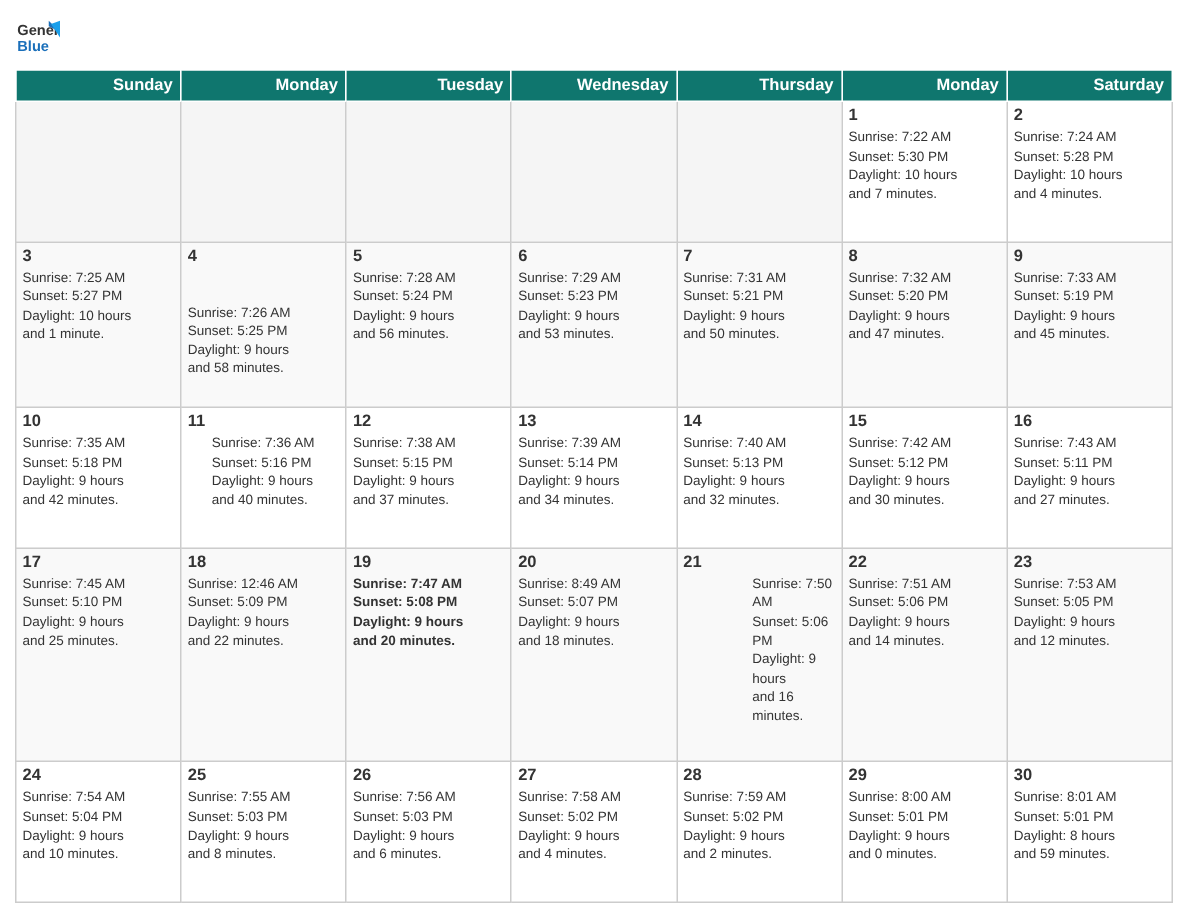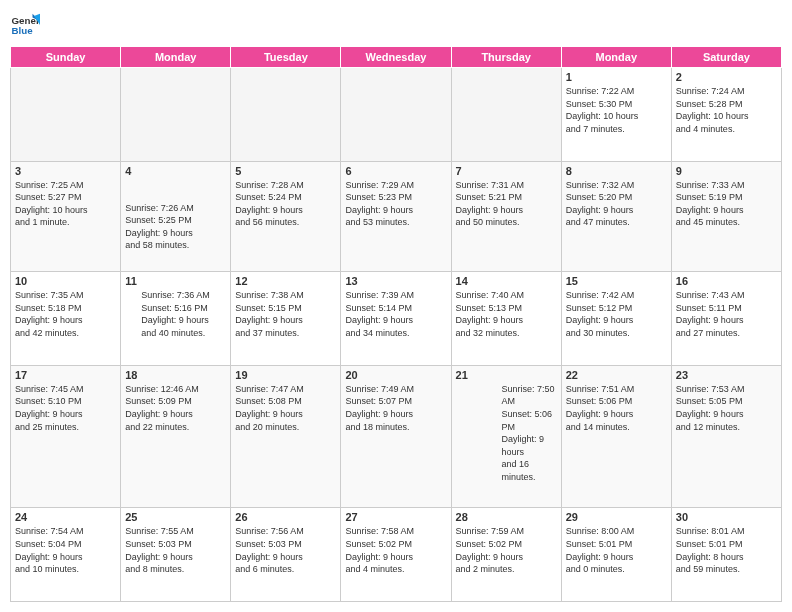--- a/index.html
+++ b/index.html
@@ -44,23 +44,23 @@
       font-size: 14px;
       color: #555;
     }
     .calendar {
       flex: 1;
       border-collapse: collapse;
       width: 100%;
       table-layout: fixed;
     }
     .calendar th {
-      background: #ec4899;
+      background: #0f766e;
       color: #fff;
-      text-align: center;
+      text-align: right;
       padding: 4px 5px;
       font-size: 11px;
       border: 1px solid #fff;
     }
     .calendar td {
       border: 1px solid #ccc;
       vertical-align: top;
       padding: 3px 4px;
       font-size: 9.5px;
       color: #333;
@@ -254,28 +254,28 @@
           </td>
           <td>
             <span class="day-num">18</span>
             <div class="day-info" style="white-space: pre-line;">Sunrise: 12:46 AM
 Sunset: 5:09 PM
 Daylight: 9 hours
 and 22 minutes.</div>
           </td>
           <td>
             <span class="day-num">19</span>
-            <div class="day-info" style="white-space: pre-line;">Sunrise: 7:47 AM
+            <div class="day-info" style="white-space: pre-line; font-weight: bold;">Sunrise: 7:47 AM
 Sunset: 5:08 PM
 Daylight: 9 hours
 and 20 minutes.</div>
           </td>
           <td>
             <span class="day-num">20</span>
-            <div class="day-info" style="white-space: pre-line;">Sunrise: 7:49 AM
+            <div class="day-info" style="white-space: pre-line;">Sunrise: 8:49 AM
 Sunset: 5:07 PM
 Daylight: 9 hours
 and 18 minutes.</div>
           </td>
           <td>
             <span class="day-num">21</span>
             <div class="day-info" style="white-space: pre-line; margin-left: 46px;">Sunrise: 7:50 AM
 Sunset: 5:06 PM
 Daylight: 9 hours
 and 16 minutes.</div>

